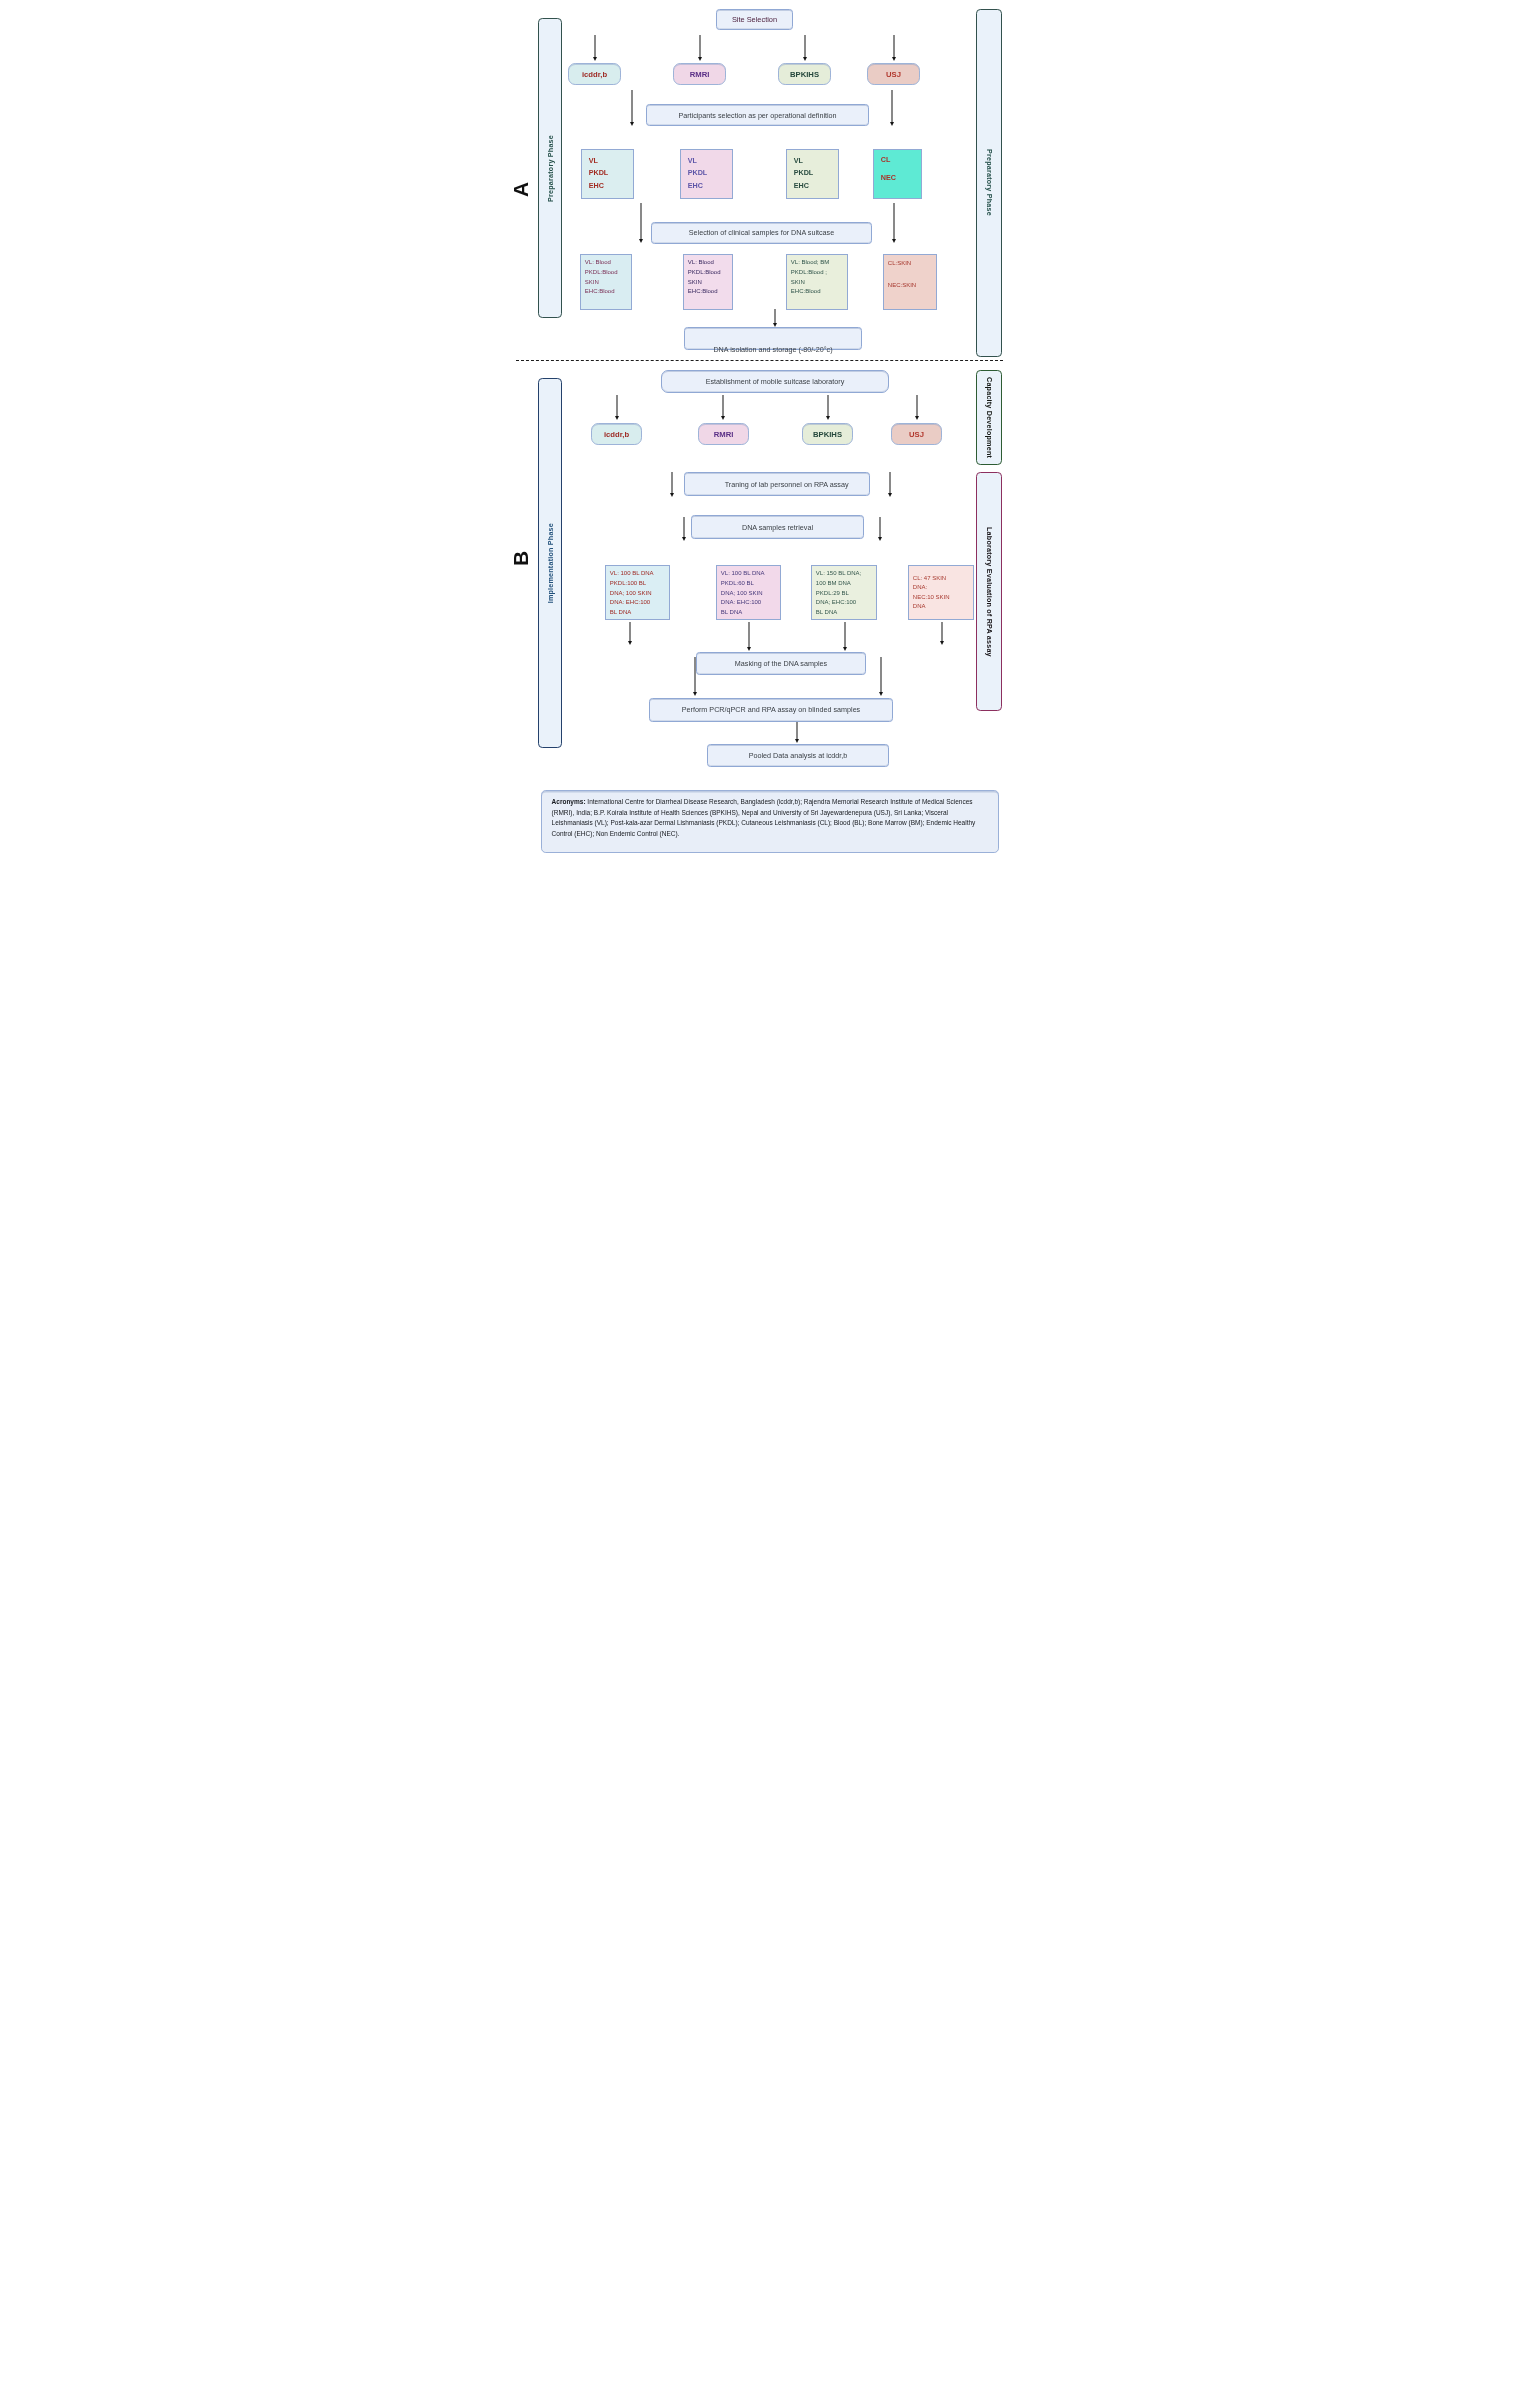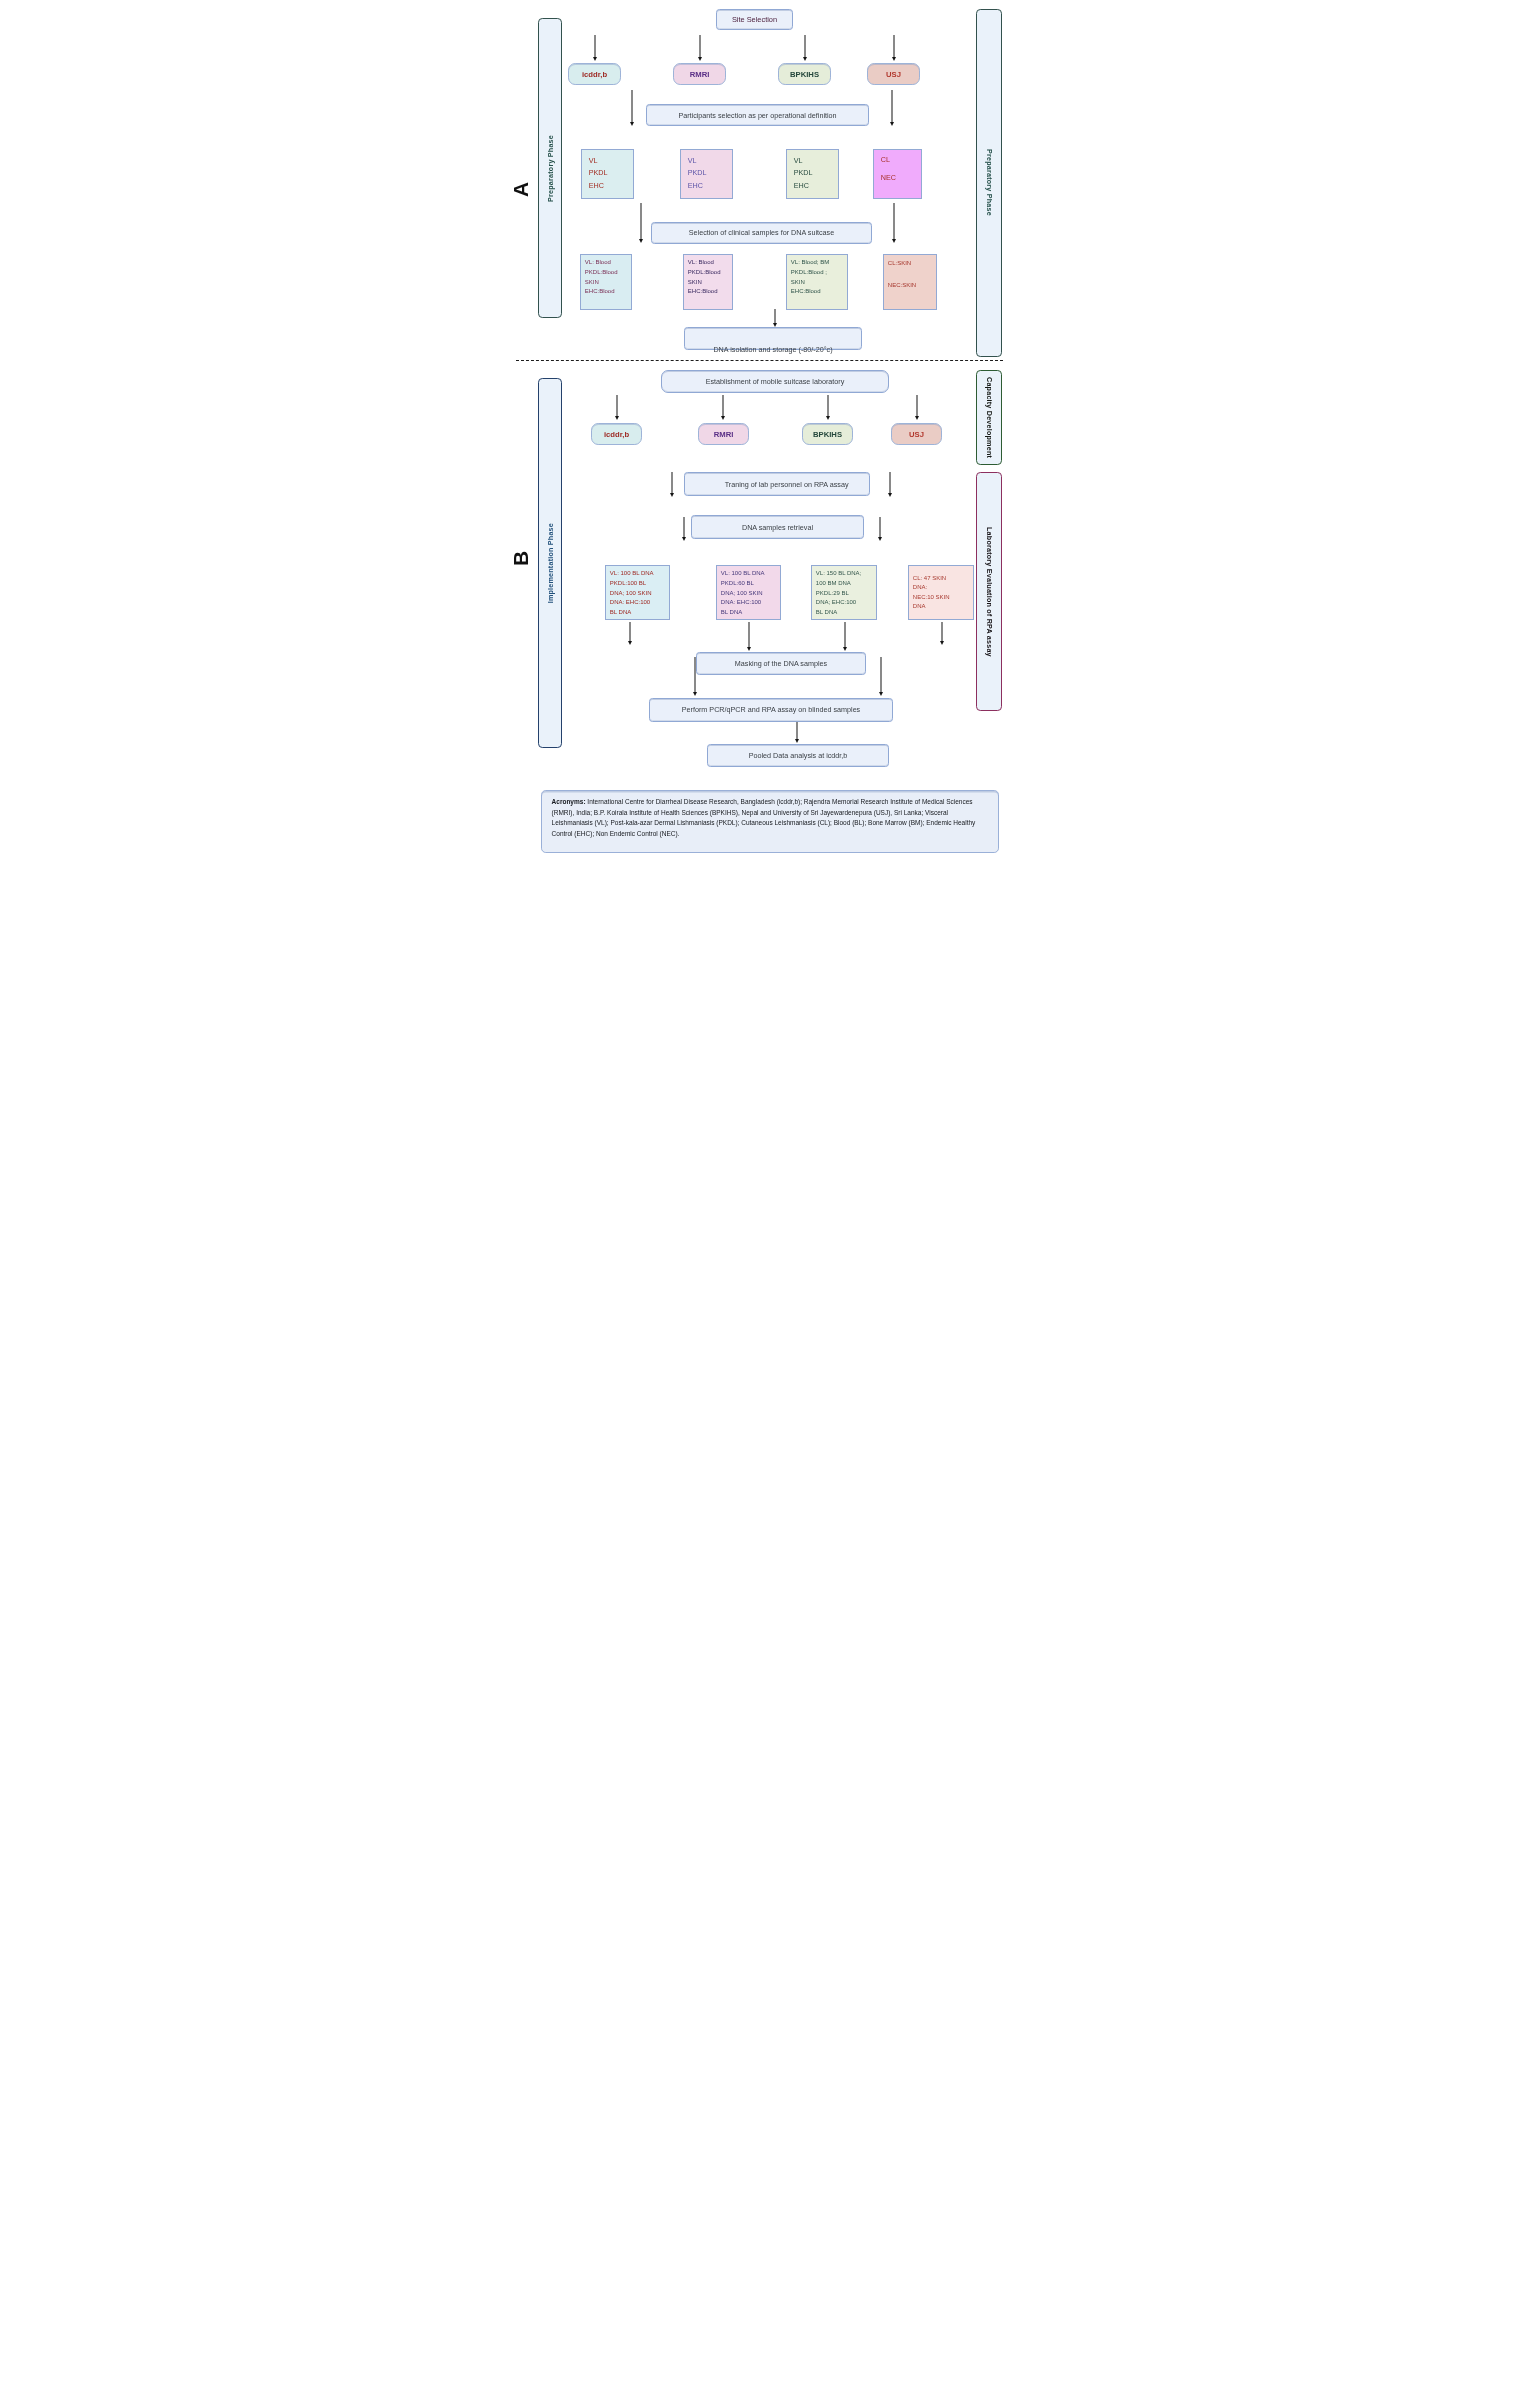--- a/index.html
+++ b/index.html
@@ -23,21 +23,21 @@
         box-shadow:inset 0 1px 0 rgba(130,150,190,.4), inset 0 -1px 0 rgba(130,150,190,.25);}
 
   
   .pill{position:absolute;border:0.9px solid #9db3d8;border-radius:7.2px;
         display:flex;align-items:center;justify-content:center;
         font-weight:bold;font-size:7.7px;box-sizing:border-box;
         box-shadow:inset 0 1px 0 rgba(140,160,200,.45);}
 
   
   .cbox{position:absolute;border:0.9px solid #92a9d4;box-sizing:border-box;
-        padding:4.8px 0 0 6.7px;font-weight:normal;font-size:7.2px;line-height:1.75;
+        padding:4.8px 0 0 6.7px;font-weight:bold;font-size:7.2px;line-height:1.75;
         white-space:pre-line;}
 
   
   .sbox{position:absolute;border:0.9px solid #92a9d4;box-sizing:border-box;
         padding:3.4px 1.9px 1.9px 3.8px;font-size:6px;line-height:1.6;white-space:pre-line;}
 
   
   .arrow{position:absolute;}
   .arrow .shaft{position:absolute;left:50%;transform:translateX(-50%);top:0;bottom:2.4px;width:1px;background:#151515;}
   .arrow .head{position:absolute;bottom:0;left:50%;transform:translateX(-50%);
@@ -101,21 +101,21 @@
 
   <div class="cbox" style="left:75px;top:149px;width:53px;height:50px;;background:#dbeef0;color:#a22d23">VL
 PKDL
 EHC</div>
   <div class="cbox" style="left:174px;top:149px;width:53px;height:50px;;background:#f1d9e9;color:#5d55a8">VL
 PKDL
 EHC</div>
   <div class="cbox" style="left:280px;top:149px;width:53px;height:50px;;background:#e7eedb;color:#2a4d41">VL
 PKDL
 EHC</div>
-  <div class="cbox" style="left:367px;top:149px;width:49px;height:50px;line-height:1.25;;background:#f0abfc;color:#a8322a">CL
+  <div class="cbox" style="left:367px;top:149px;width:49px;height:50px;line-height:1.25;;background:#5eead4;color:#a8322a">CL
 
 NEC</div>
 
   <div class="arrow" style="left:132px;top:203px;width:5.8px;height:40px;">
       <div class="shaft"></div>
       <div class="head"></div>
     </div>
   <div class="arrow" style="left:385px;top:203px;width:5.8px;height:40px;">
       <div class="shaft"></div>
       <div class="head"></div>

